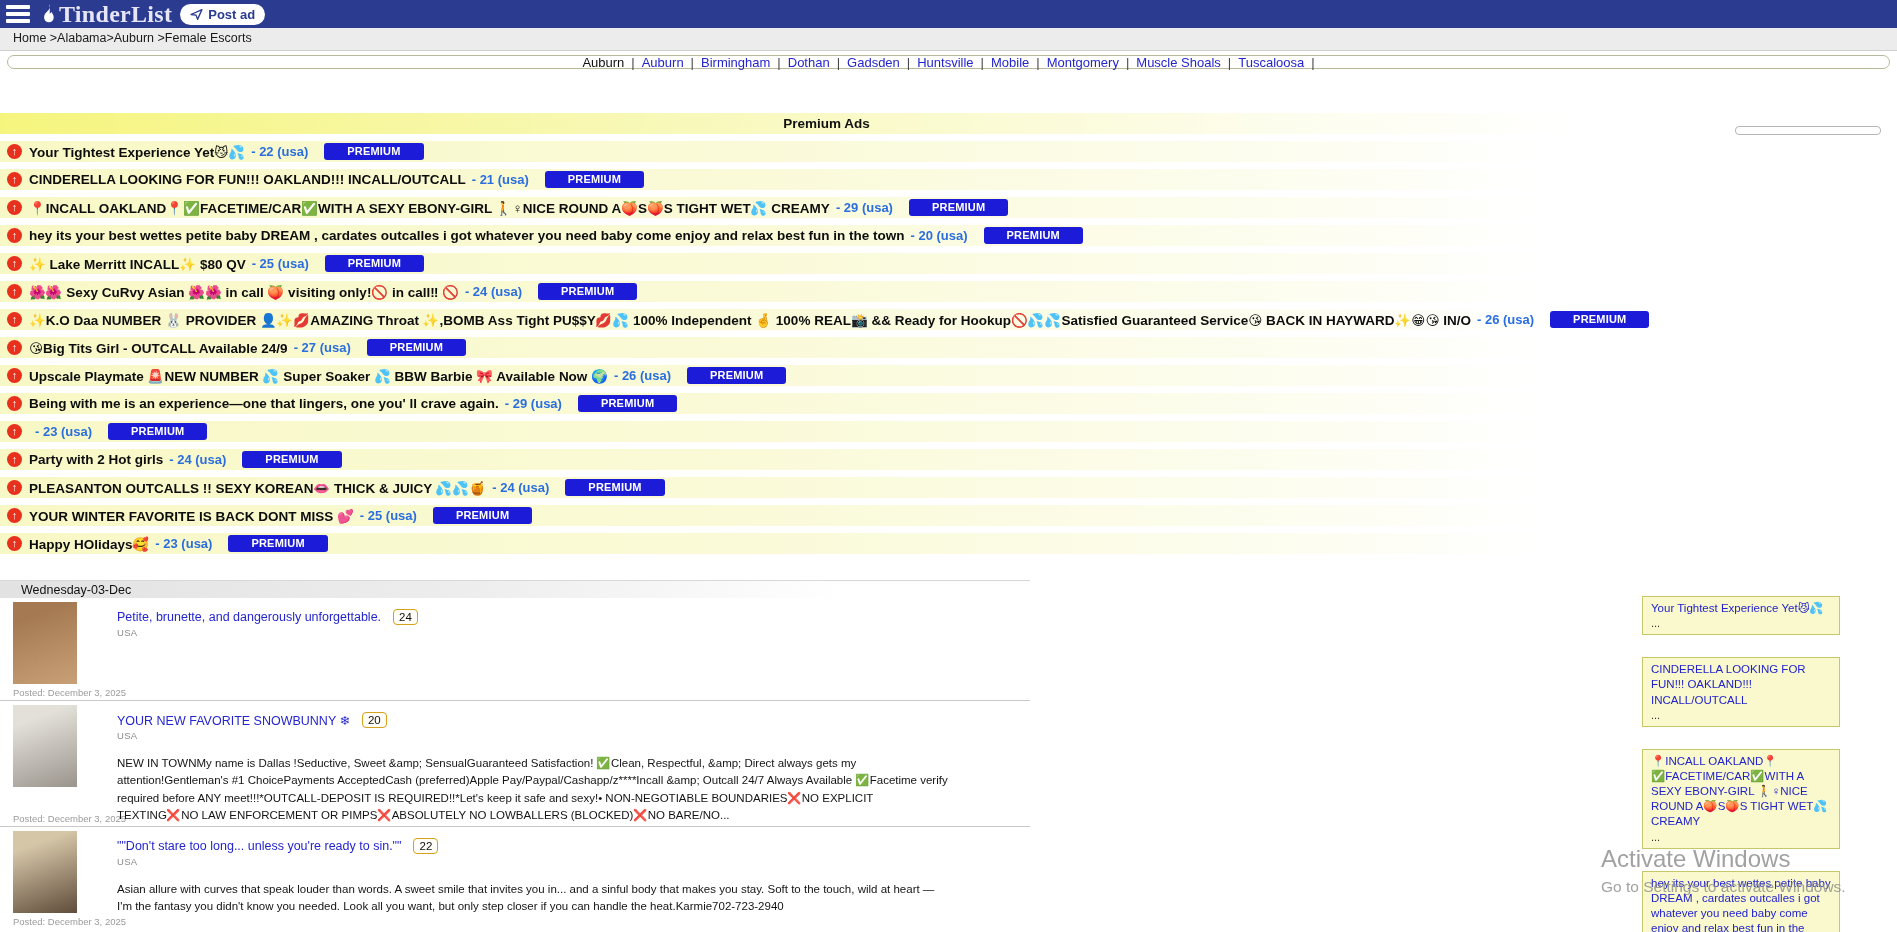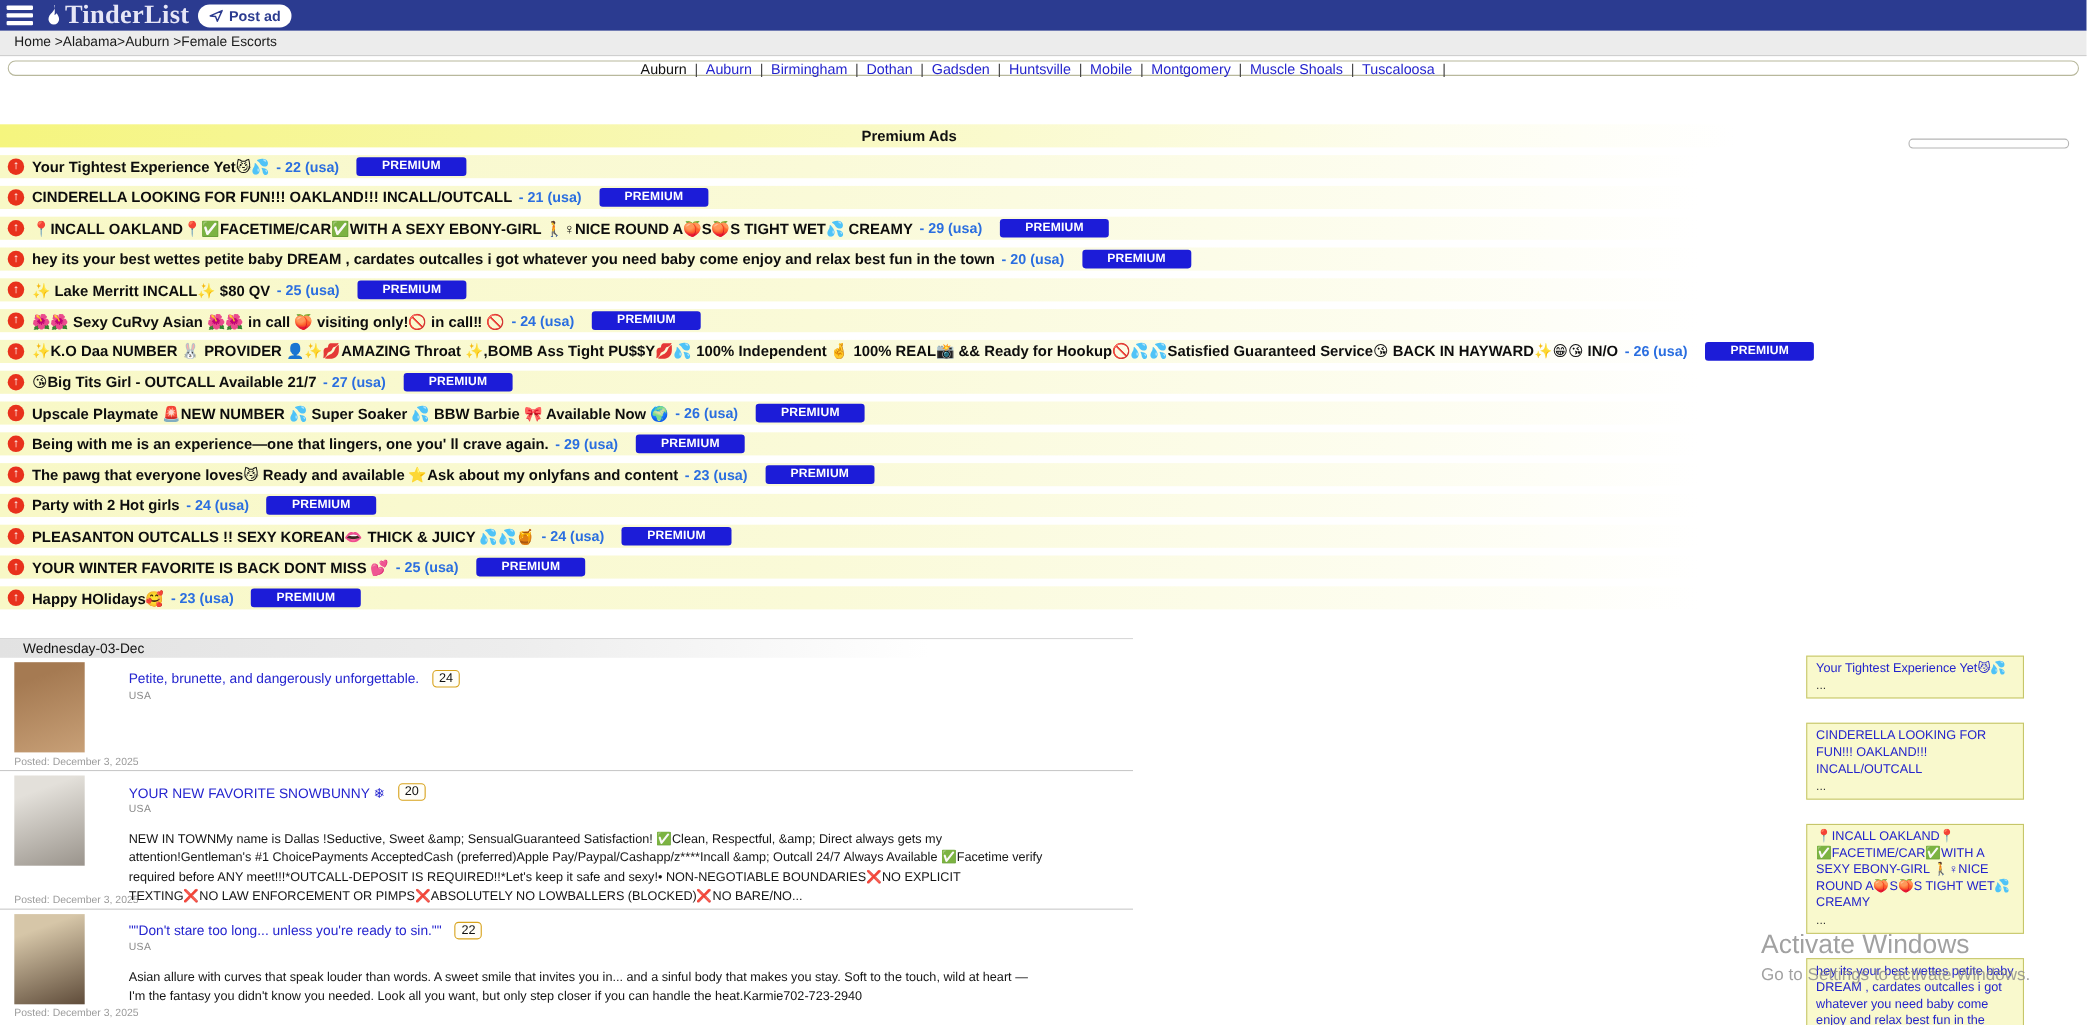--- a/index.html
+++ b/index.html
@@ -172,42 +172,41 @@
 
     <div class="prow">
       <span class="upicon">↑</span>
       <span class="ptitle">✨K.O Daa NUMBER 🐰 PROVIDER 👤✨💋AMAZING Throat ✨,BOMB Ass Tight PU$$Y💋💦 100% Independent 🤞 100% REAL📸 &amp;&amp; Ready for Hookup🚫💦💦Satisfied Guaranteed Service😘 BACK IN HAYWARD✨😁😘 IN/O</span>
       <span class="pmeta">- 26 (usa)</span>
       <span class="pbadge">PREMIUM</span>
     </div>
 
     <div class="prow">
       <span class="upicon">↑</span>
-      <span class="ptitle">😘Big Tits Girl - OUTCALL Available 21/7</span>
+      <span class="ptitle">😘Big Tits Girl - OUTCALL Available 24/9</span>
       <span class="pmeta">- 27 (usa)</span>
       <span class="pbadge">PREMIUM</span>
     </div>
 
     <div class="prow">
       <span class="upicon">↑</span>
       <span class="ptitle">Upscale Playmate 🚨NEW NUMBER 💦 Super Soaker 💦 BBW Barbie 🎀 Available Now 🌍</span>
       <span class="pmeta">- 26 (usa)</span>
       <span class="pbadge">PREMIUM</span>
     </div>
 
     <div class="prow">
       <span class="upicon">↑</span>
       <span class="ptitle">Being with me is an experience—one that lingers, one you' ll crave again.</span>
       <span class="pmeta">- 29 (usa)</span>
       <span class="pbadge">PREMIUM</span>
     </div>
 
     <div class="prow">
       <span class="upicon">↑</span>
-      <span class="ptitle">The pawg that everyone loves😼 Ready and available ⭐Ask about my onlyfans and content</span>
       <span class="pmeta">- 23 (usa)</span>
       <span class="pbadge">PREMIUM</span>
     </div>
 
     <div class="prow">
       <span class="upicon">↑</span>
       <span class="ptitle">Party with 2 Hot girls</span>
       <span class="pmeta">- 24 (usa)</span>
       <span class="pbadge">PREMIUM</span>
     </div>

